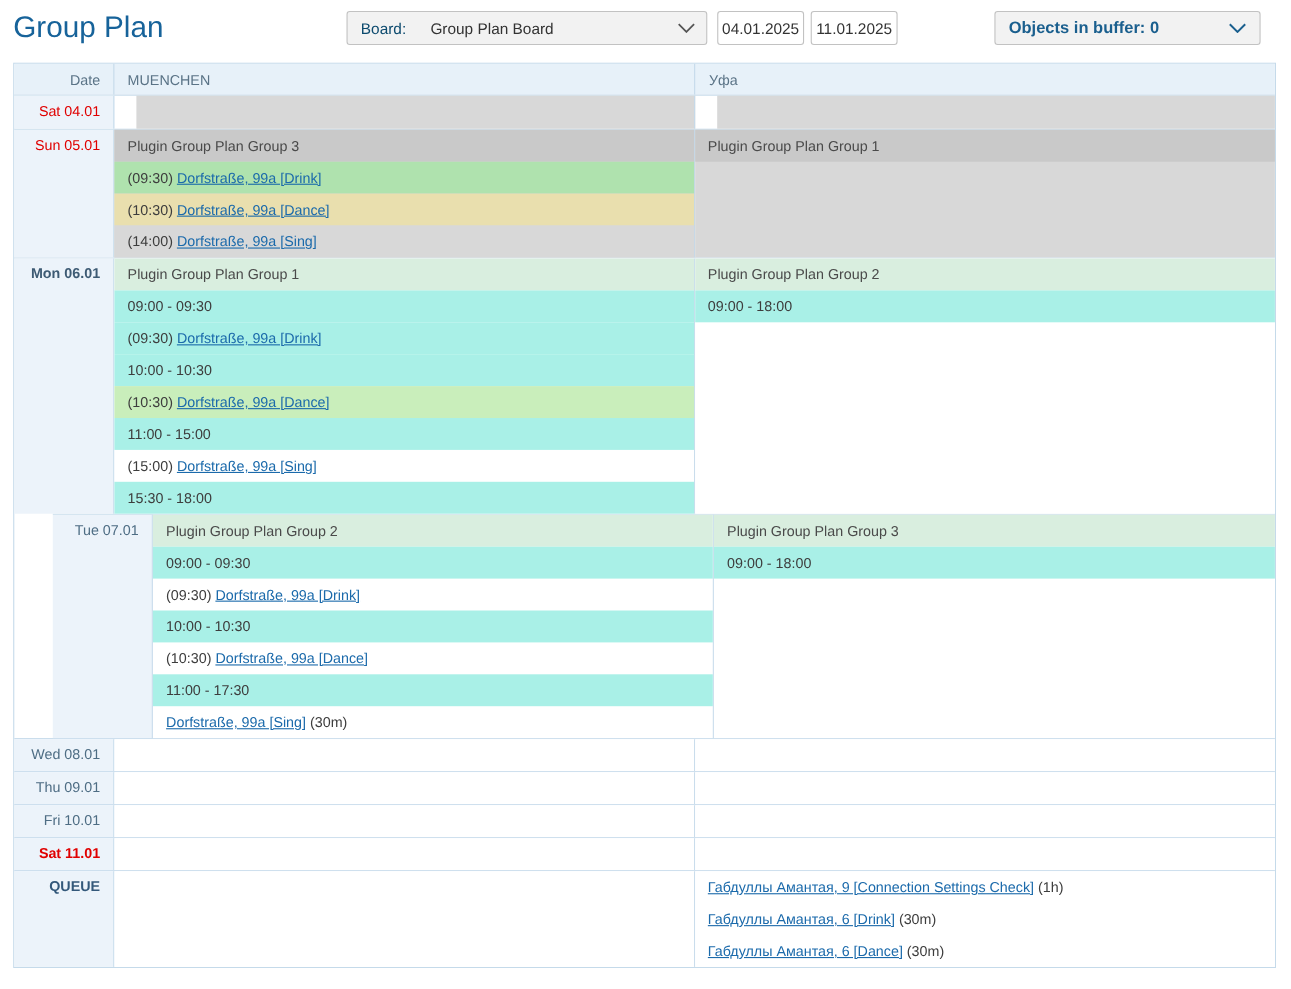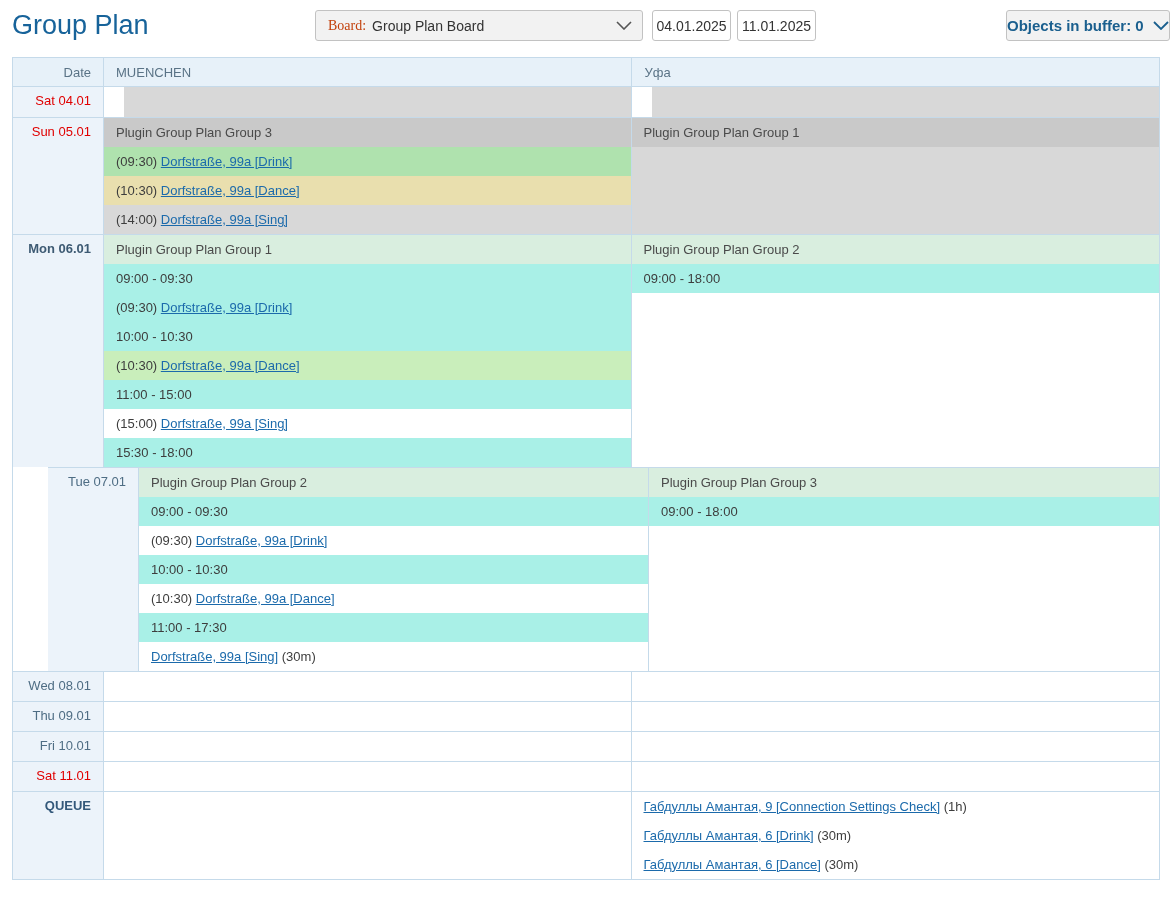--- a/index.html
+++ b/index.html
@@ -27,28 +27,28 @@
   html,body{margin:0;padding:0;background:#fff;
     font-family:"Liberation Sans", sans-serif;color:var(--text);}
   .page{width:1174px;height:899px;position:relative;overflow:hidden;background:#fff;}
 
   
   .topbar{position:relative;height:57px;}
   .title{position:absolute;left:12px;top:10px;font-size:27px;color:var(--title);}
   .ctrl{position:absolute;top:10px;height:31px;border:1px solid #c2c2c2;border-radius:3px;
         background:#f2f2f2;display:flex;align-items:center;font-size:14px;cursor:pointer;}
   .board{left:315px;width:328px;padding:0 10px 0 12px;}
-  .board .lbl{color:#c2410c;margin-right:6px;white-space:nowrap;font-family:Liberation Serif, serif;}
+  .board .lbl{color:#0c4a6e;margin-right:22px;white-space:nowrap;}
   .board .val{color:#333;flex:1;white-space:nowrap;}
   .chev{color:#555;display:flex;align-items:center;}
   .datebox{position:absolute;top:10px;height:31px;width:79px;border:1px solid #c2c2c2;
         border-radius:3px;background:#fff;text-align:center;font-size:14px;color:#333;
         font-family:"Liberation Sans", sans-serif;}
   .d1{left:652px;} .d2{left:737px;}
-  .buffer{left:1006px;width:164px;padding:0 0;color:var(--bufferblue);font-weight:bold;font-size:15px;}
+  .buffer{left:904px;width:242px;padding:0 12px;color:var(--bufferblue);font-weight:bold;font-size:15px;}
   .buffer .blbl{flex:1;white-space:nowrap;}
   .buffer .chev{color:var(--bufferblue);}
 
   
   .table{margin:0 14px 0 12px;border:1px solid var(--border);}
   .thead{display:grid;grid-template-columns:91px 1fr 1fr;height:28px;background:var(--headerblue);
          font-size:13px;color:var(--colhead);}
   .thead>div{display:flex;align-items:center;}
   .th-date{justify-content:flex-end;padding-right:12px;border-right:1px solid var(--border);}
   .th-c1{padding-left:12px;border-right:1px solid var(--border);}
@@ -174,21 +174,21 @@
         <div class="block" style="min-height: 30px;">
           <div class="datecell normal">Thu 09.01</div>
           <div class="cell m"></div>
           <div class="cell u"></div>
         </div>
         <div class="block" style="min-height: 30px;">
           <div class="datecell normal">Fri 10.01</div>
           <div class="cell m"></div>
           <div class="cell u"></div>
         </div>
-        <div class="block" style="min-height: 30px;">
+        <div class="block" style="min-height: 30px; font-weight: bold;">
           <div class="datecell weekend">Sat 11.01</div>
           <div class="cell m"></div>
           <div class="cell u"></div>
         </div>
         <div class="block" style="min-height: 86px;">
           <div class="datecell queue">QUEUE</div>
           <div class="cell m"></div>
           <div class="cell u">
             <div class="line bg-white"><a>Габдуллы Амантая, 9 [Connection Settings Check]</a><span> (1h)</span></div>
             <div class="line bg-white"><a>Габдуллы Амантая, 6 [Drink]</a><span> (30m)</span></div>

